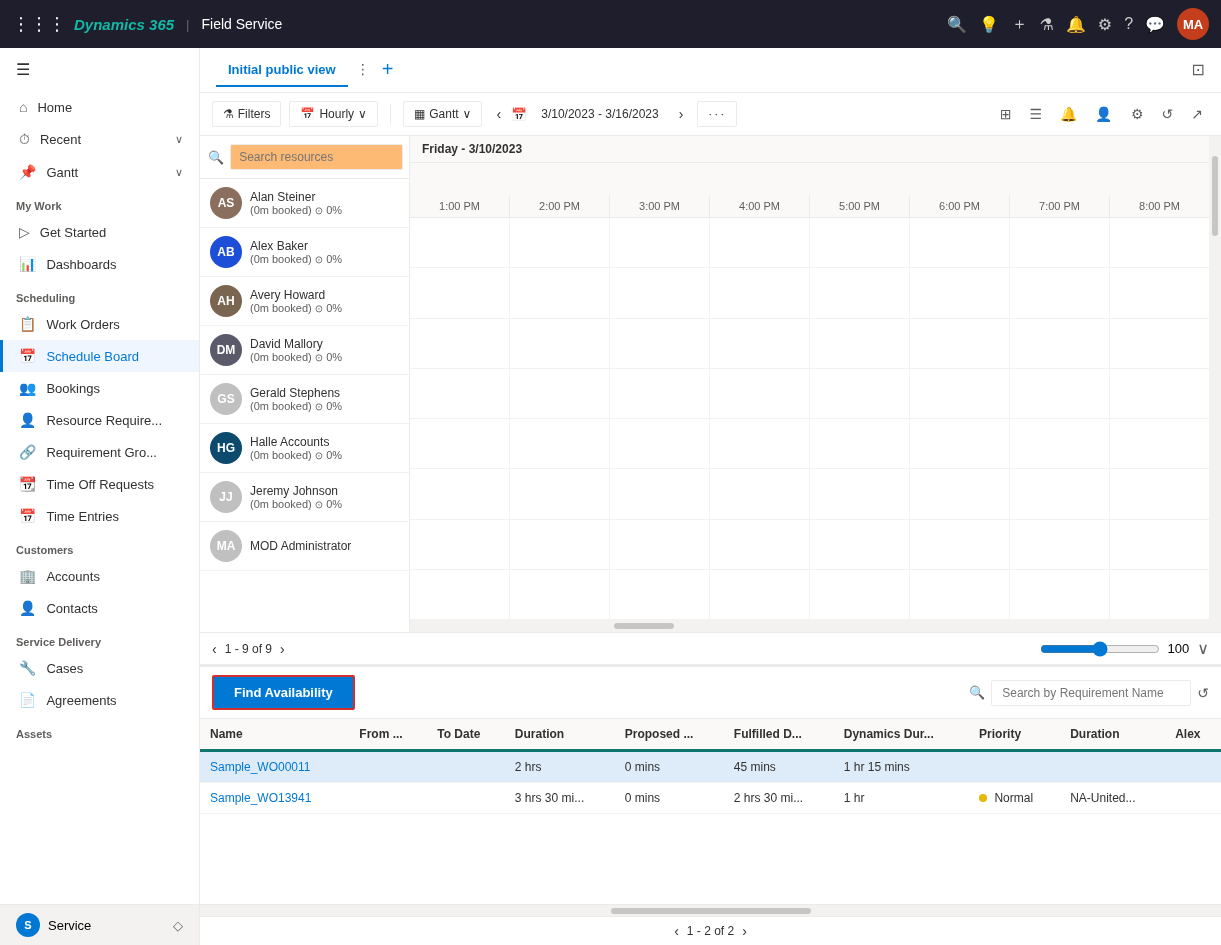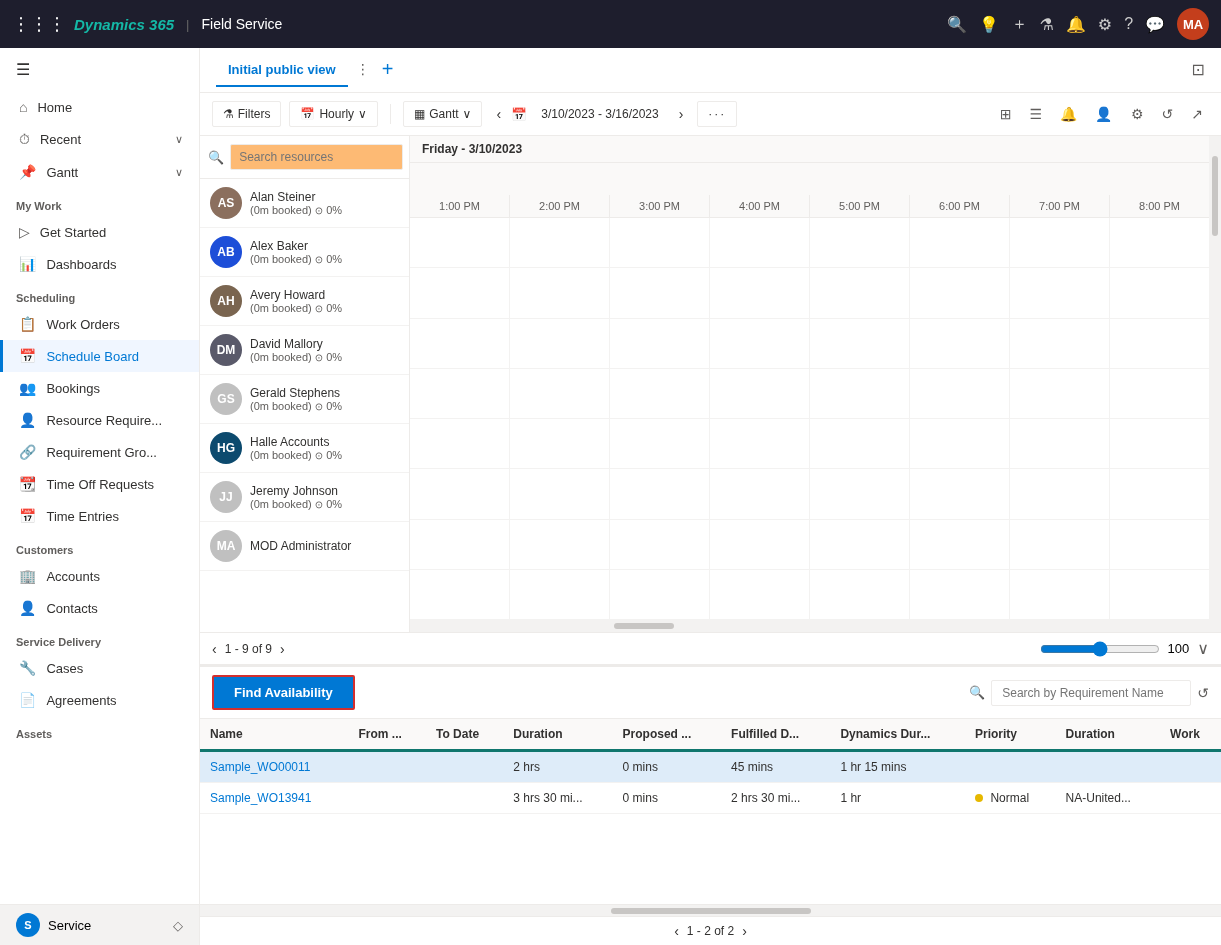--- a/index.html
+++ b/index.html
@@ -755,21 +755,21 @@
               <tr>
                 <th>Name</th>
                 <th>From ...</th>
                 <th>To Date</th>
                 <th>Duration</th>
                 <th>Proposed ...</th>
                 <th>Fulfilled D...</th>
                 <th>Dynamics Dur...</th>
                 <th>Priority</th>
                 <th>Duration</th>
-                <th>Work</th>
+                <th>Alex</th>
               </tr>
             </thead>
             <tbody>
               <tr class="row-selected">
                 <td class="link-cell">Sample_WO00011</td>
                 <td></td>
                 <td></td>
                 <td>2 hrs</td>
                 <td>0 mins</td>
                 <td>45 mins</td>

